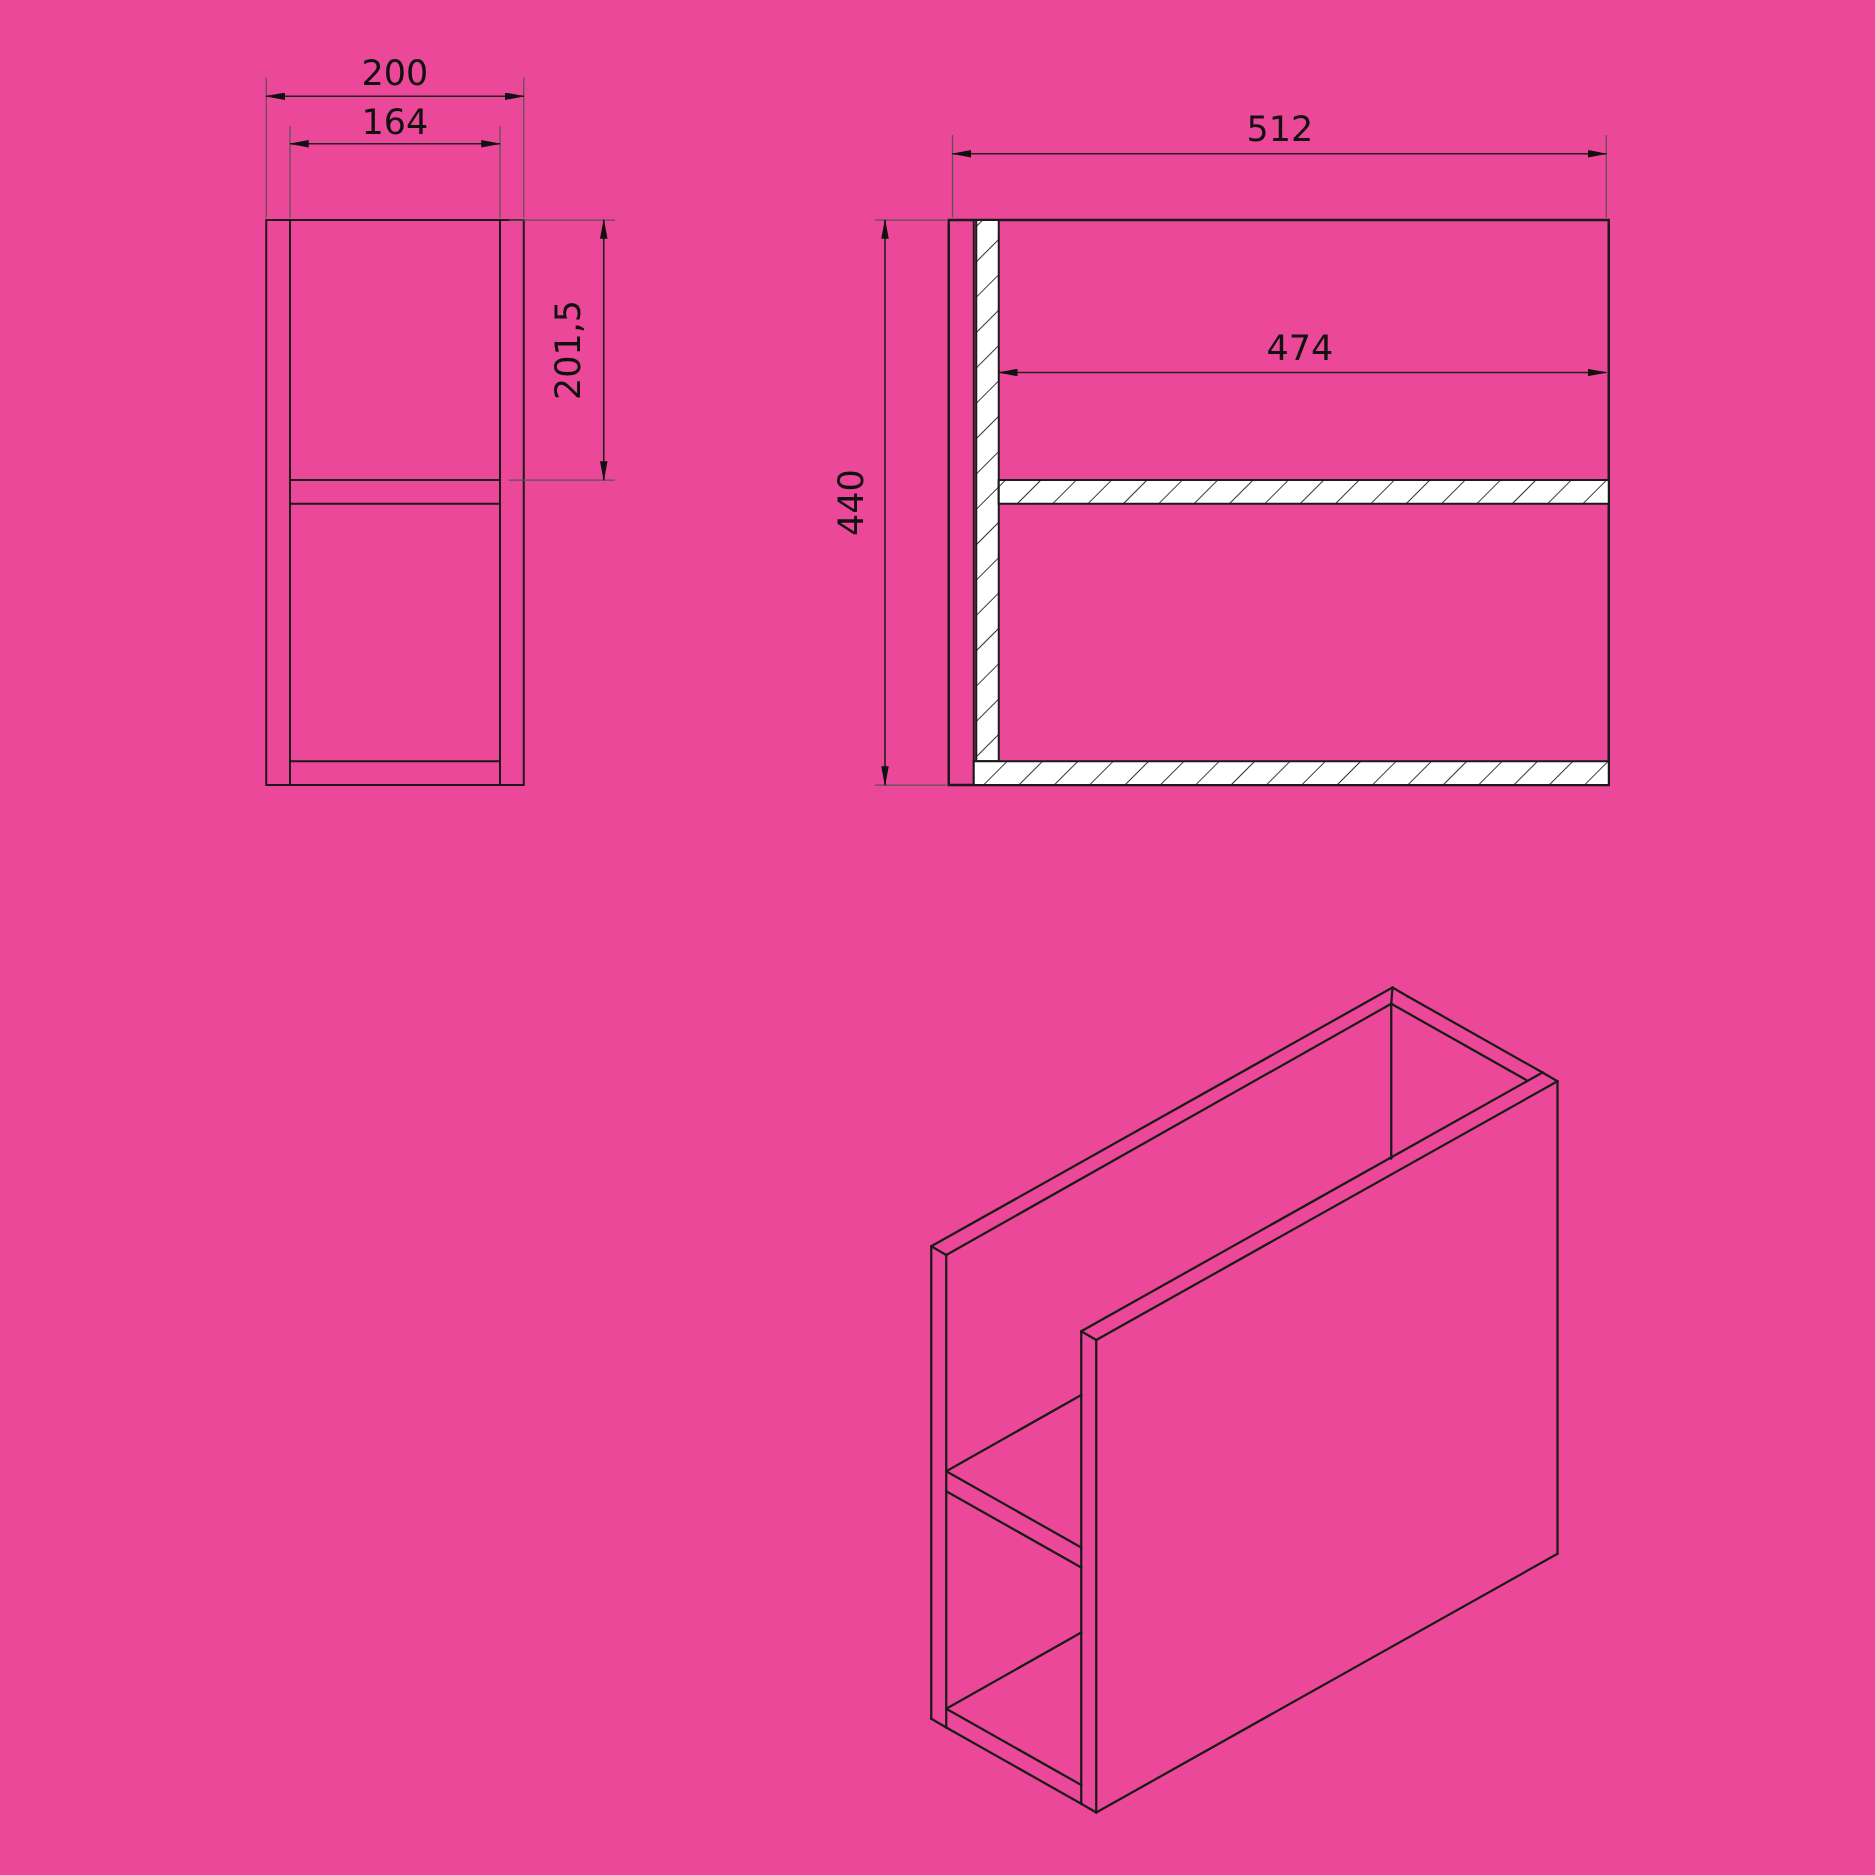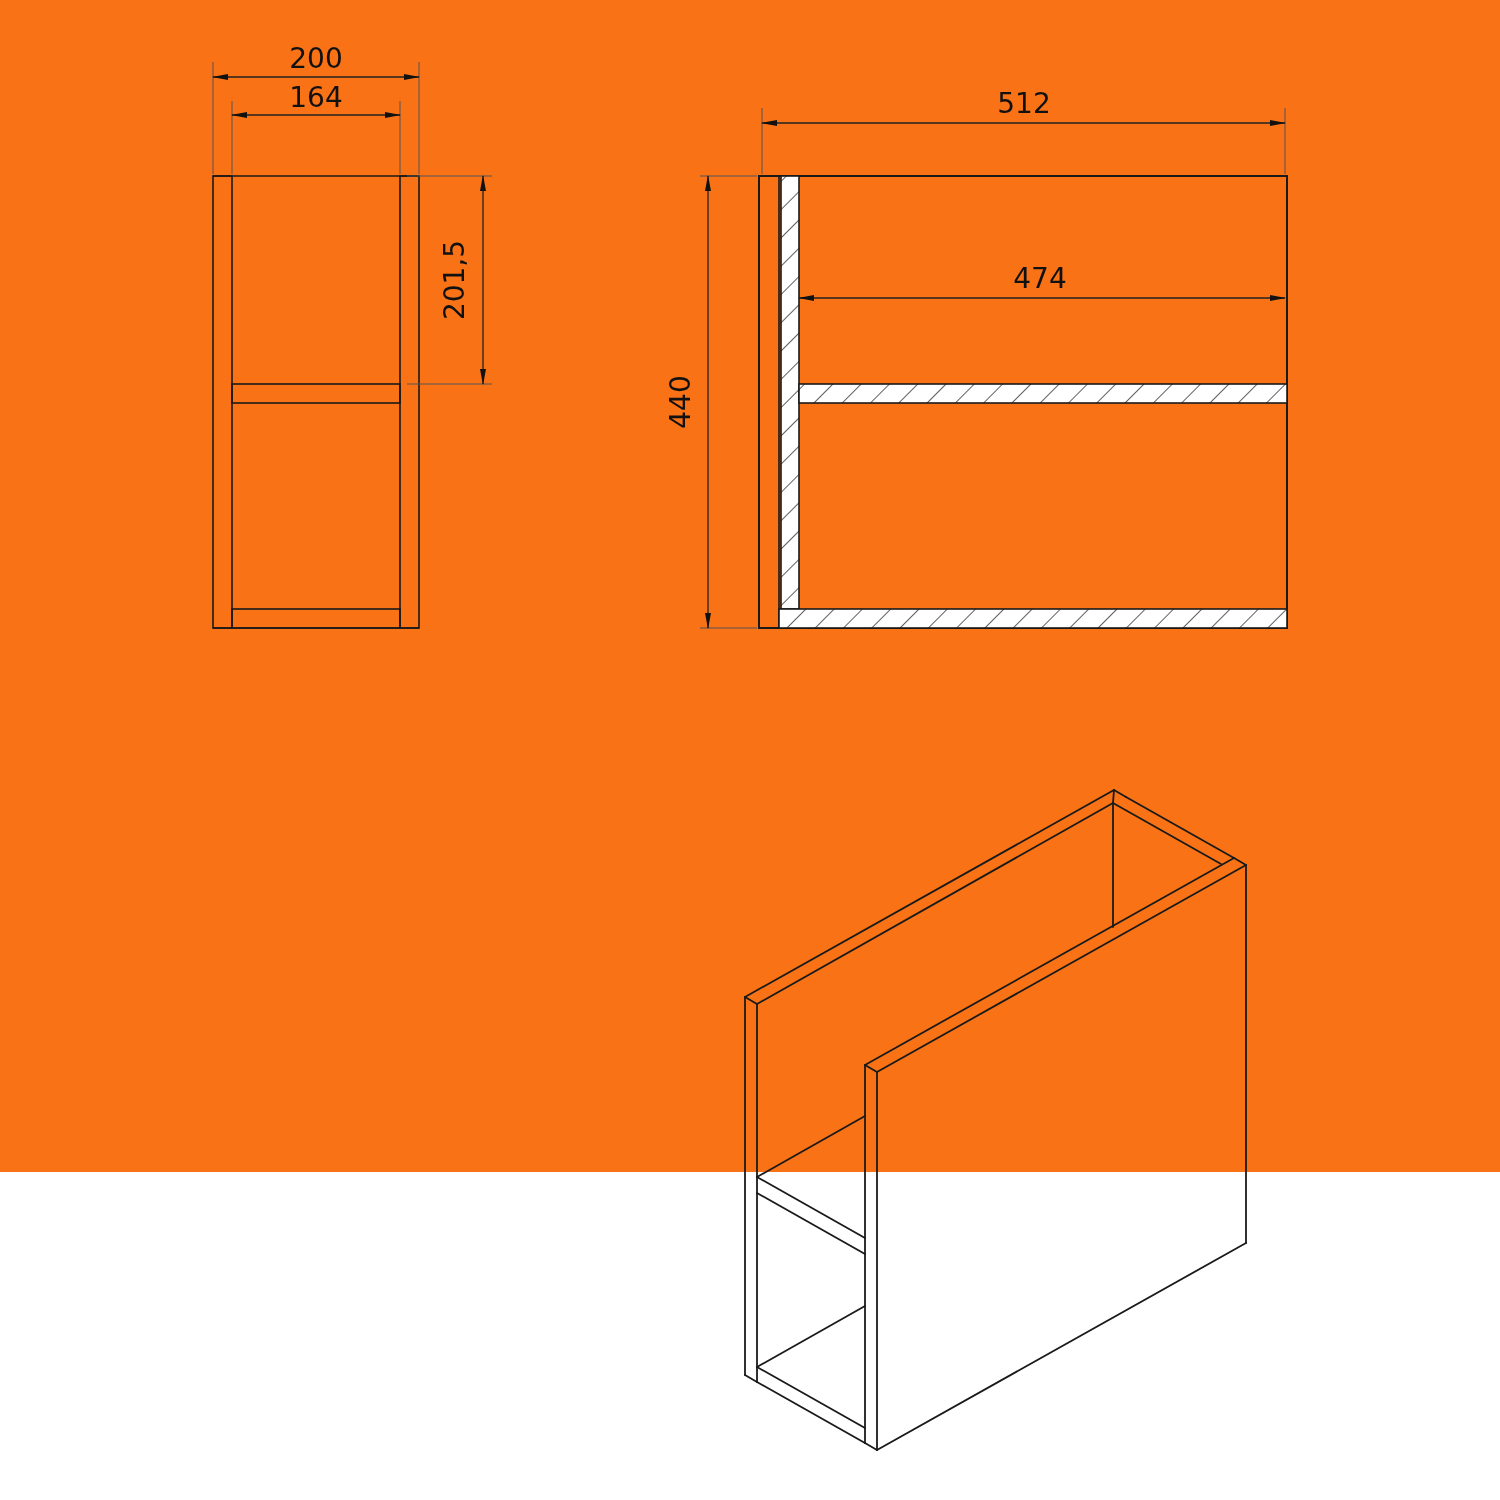--- a/index.html
+++ b/index.html
@@ -6,22 +6,22 @@
     margin: 0;
     padding: 0;
     background: #ffffff;
     width: 1500px;
     height: 1500px;
     overflow: hidden;
   }
   .canvas-wrap {
     position: relative;
     width: 1500px;
-    height: 1172px;
-    background: #f97316;
+    height: 1500px;
+    background: #ec4899;
   }
   svg {
     display: block;
     font-family: "DejaVu Sans", "Liberation Sans", sans-serif;
   }
   .dim-text {
     font-size: 28px;
     fill: #111111;
   }
   .outline   { stroke: #1a1a1a; stroke-width: 2;   fill: none; }

